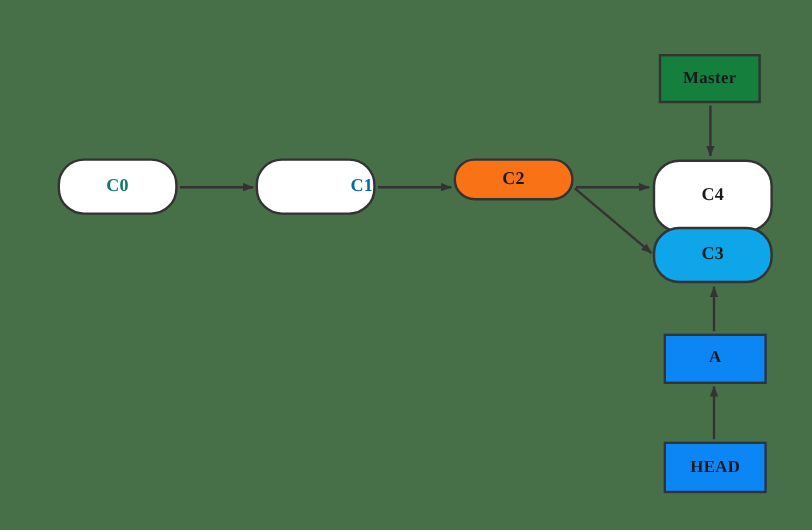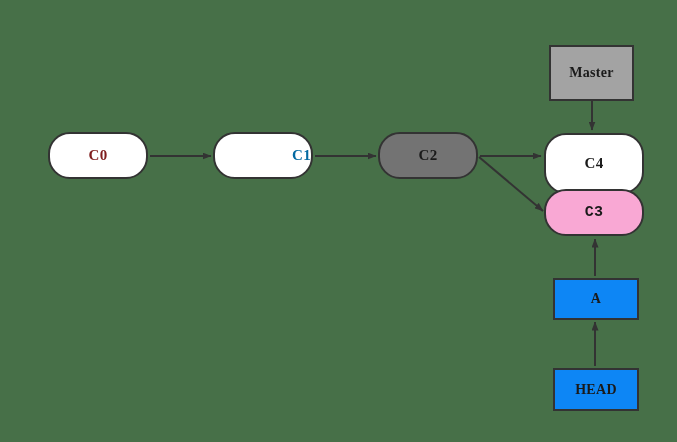--- a/index.html
+++ b/index.html
@@ -66,36 +66,36 @@
         <line x1="315" y1="156" x2="376" y2="156" stroke="#333333"></line>
         <line x1="480" y1="156" x2="541" y2="156" stroke="#333333"></line>
         <line x1="479" y1="157" x2="543" y2="211" stroke="#333333"></line>
         <line x1="592" y1="88" x2="592" y2="130" stroke="#333333"></line>
         <line x1="595" y1="276" x2="595" y2="239" stroke="#333333"></line>
         <line x1="595" y1="366" x2="595" y2="322" stroke="#333333"></line>
       </g>
   </svg>
 
   <div id="node-layer">
-      <div class="node commit" style="left: 48px; top: 132px; width: 100px; height: 47px; border-color: rgb(51, 51, 51); color: #7f1d1d; background: rgb(255, 255, 255);">
+      <div class="node commit" style="left: 48px; top: 132px; width: 100px; height: 47px; border-color: rgb(51, 51, 51); color: #0f766e; background: rgb(255, 255, 255);">
         <span>C0</span>
       </div>
       <div class="node commit" style="left: 213px; top: 132px; width: 100px; height: 47px; border-color: rgb(51, 51, 51); color: #0369a1; background: rgb(255, 255, 255); justify-content: flex-end;">
         <span>C1</span>
       </div>
-      <div class="node commit" style="left: 378px; top: 132px; width: 100px; height: 47px; border-color: rgb(51, 51, 51); color: rgb(26, 26, 26); background: #737373;">
+      <div class="node commit" style="left: 378px; top: 132px; width: 100px; height: 35px; border-color: rgb(51, 51, 51); color: rgb(26, 26, 26); background: #f97316;">
         <span>C2</span>
       </div>
       <div class="node commit" style="left: 544px; top: 133px; width: 100px; height: 61px; border-color: rgb(51, 51, 51); color: rgb(26, 26, 26); background: rgb(255, 255, 255);">
         <span>C4</span>
       </div>
-      <div class="node commit" style="left: 544px; top: 189px; width: 100px; height: 47px; border-color: rgb(51, 51, 51); color: rgb(26, 26, 26); background: #f9a8d4; font-family: Liberation Mono, monospace;">
+      <div class="node commit" style="left: 544px; top: 189px; width: 100px; height: 47px; border-color: rgb(51, 51, 51); color: rgb(26, 26, 26); background: #0ea5e9;">
         <span>C3</span>
       </div>
-      <div class="node ref" style="left: 549px; top: 45px; width: 85px; height: 56px; border-color: rgb(51, 51, 51); color: rgb(26, 26, 26); background: #a3a3a3;">
+      <div class="node ref" style="left: 549px; top: 45px; width: 85px; height: 41px; border-color: rgb(51, 51, 51); color: rgb(26, 26, 26); background: #15803d;">
         <span>Master</span>
       </div>
       <div class="node ref" style="left: 553px; top: 278px; width: 86px; height: 42px; border-color: rgb(51, 51, 51); color: rgb(26, 26, 26); background: rgb(13, 134, 245);">
         <span>A</span>
       </div>
       <div class="node ref" style="left: 553px; top: 368px; width: 86px; height: 43px; border-color: rgb(51, 51, 51); color: rgb(26, 26, 26); background: rgb(13, 134, 245); align-items: center;">
         <span>HEAD</span>
       </div>
     </div>
 

